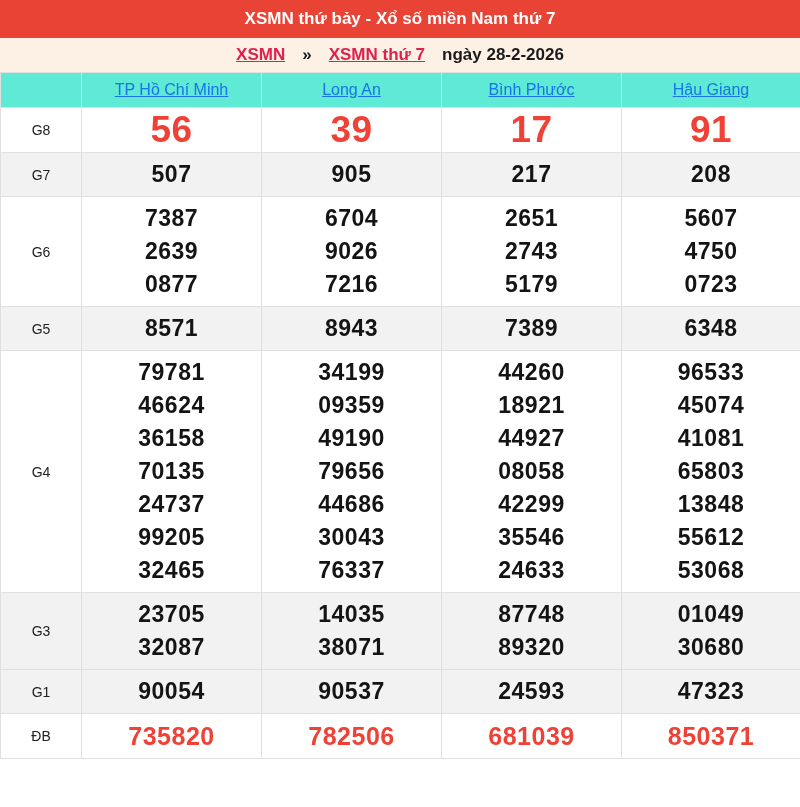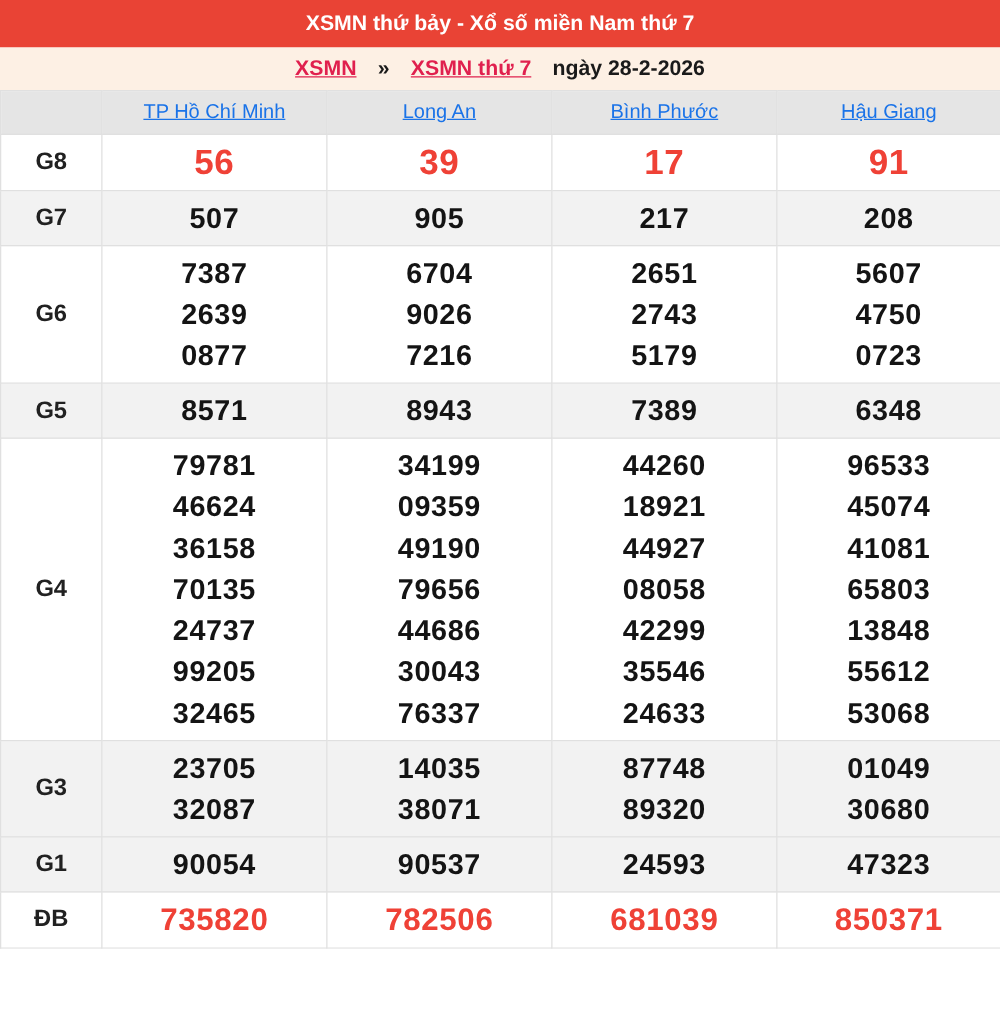--- a/index.html
+++ b/index.html
@@ -52,44 +52,44 @@
   }
   th,td{
     border:1px solid var(--border);
     text-align:center;
     vertical-align:middle;
   }
   thead th{
     height:35px;
     font-weight:400;
     font-size:16px;
-    background:#e5e5e5;
+    background:#5eead4;
   }
   thead a{
     color:var(--link-blue);
     text-decoration:underline;
     cursor:pointer;
   }
   td{padding:5px 2px;}
   td.rowlabel{
-    font-size:19px;
-    font-weight:700;
+    font-size:14px;
+    font-weight:400;
     color:#212121;
   }
   .num{
     font-weight:700;
     font-size:23px;
     line-height:33px;
     color:var(--ink);
     letter-spacing:0.5px;
   }
   tr.alt{background:var(--row-alt);}
   tr.g8 .num{
     color:var(--accent-red);
-    font-size:28px;
+    font-size:37px;
     line-height:34px;
     text-align:center;
   }
   tr.db .num{
     color:var(--accent-red);
     font-size:25px;
     line-height:34px;
   }
 </style>
 </head>

